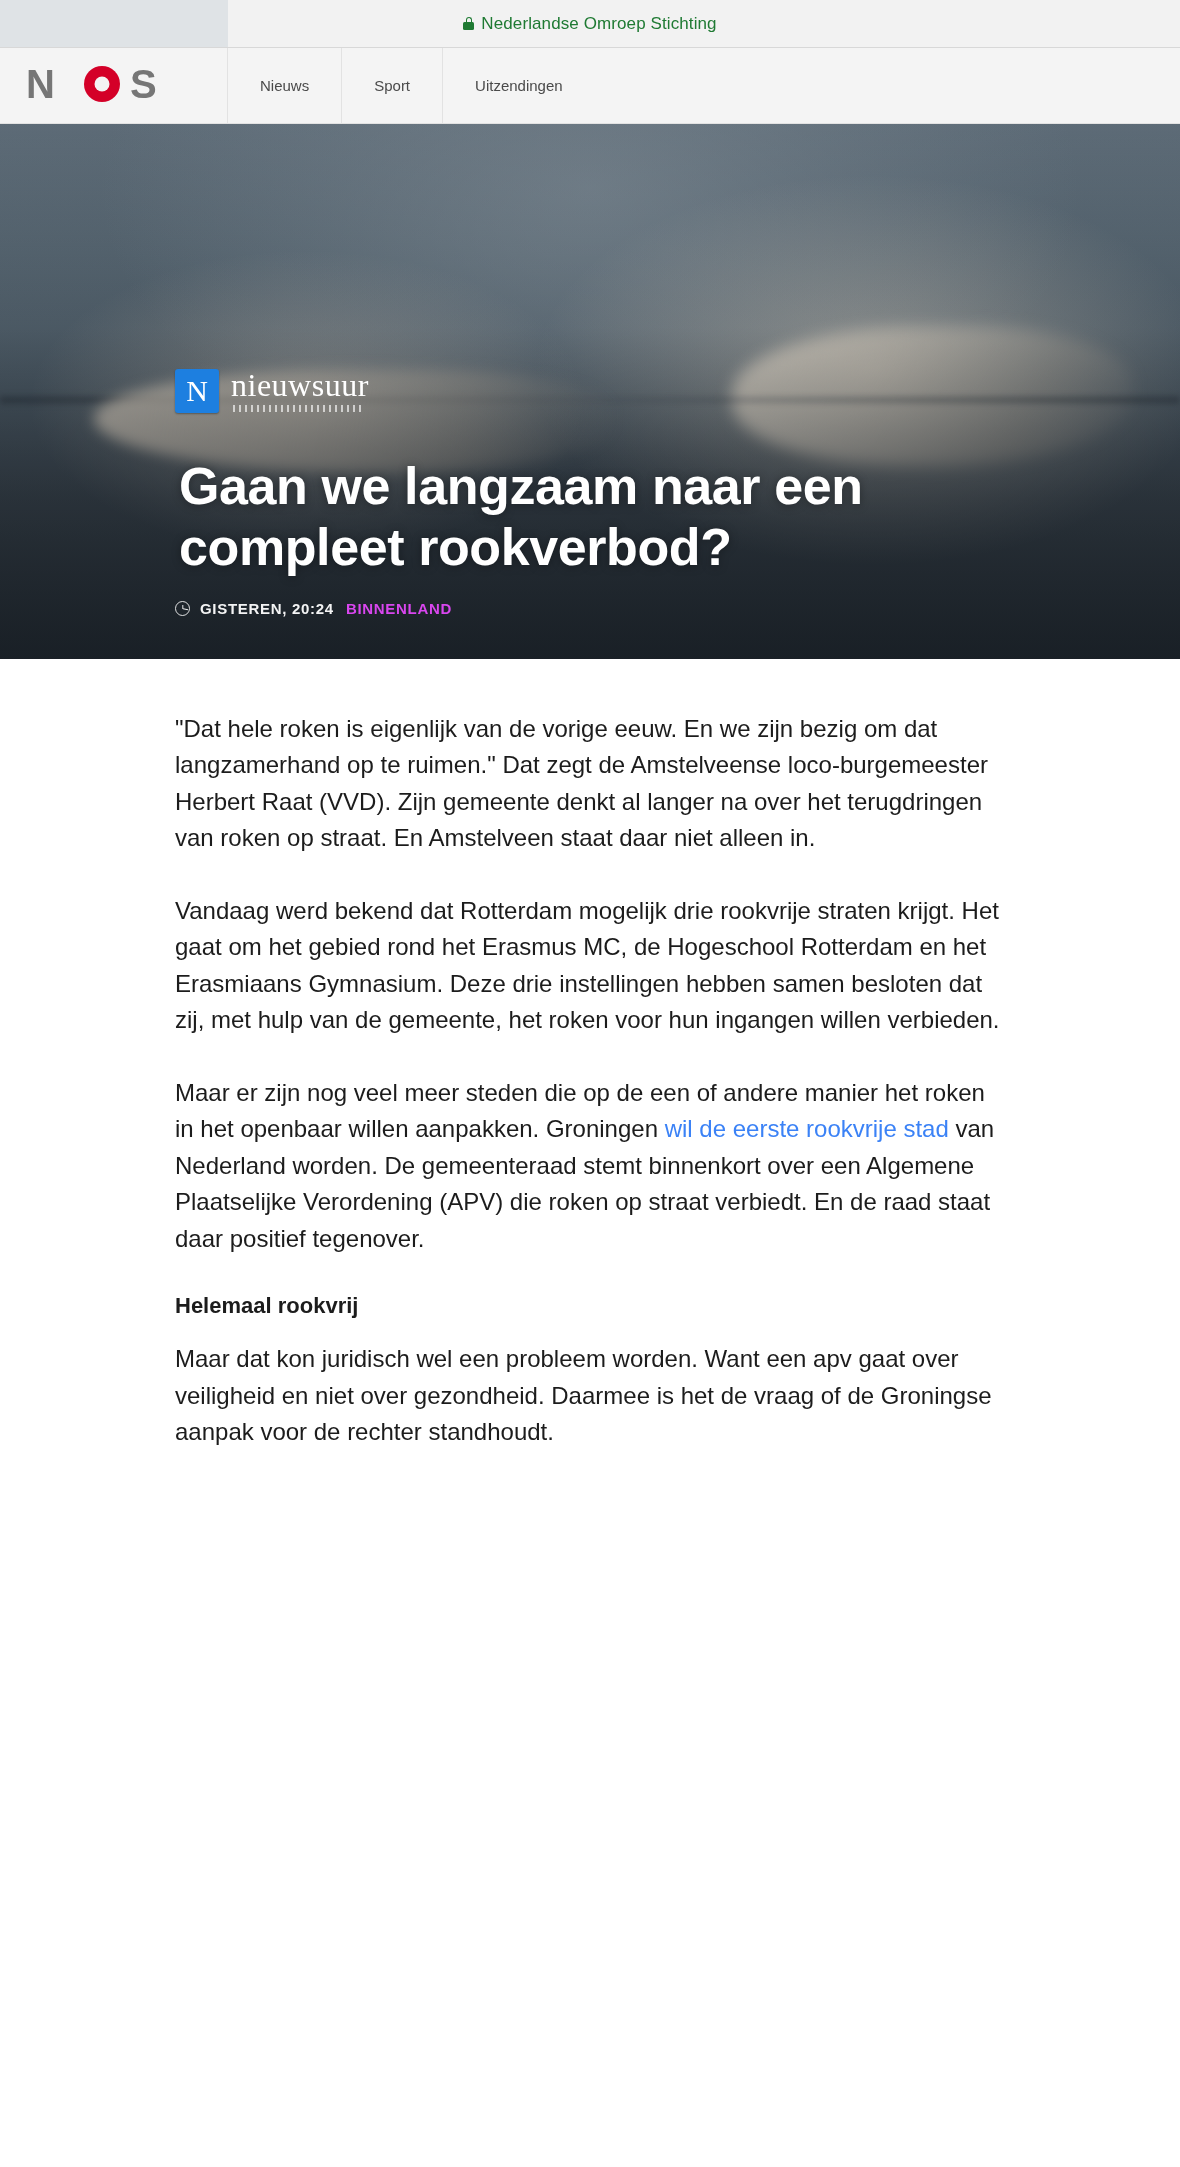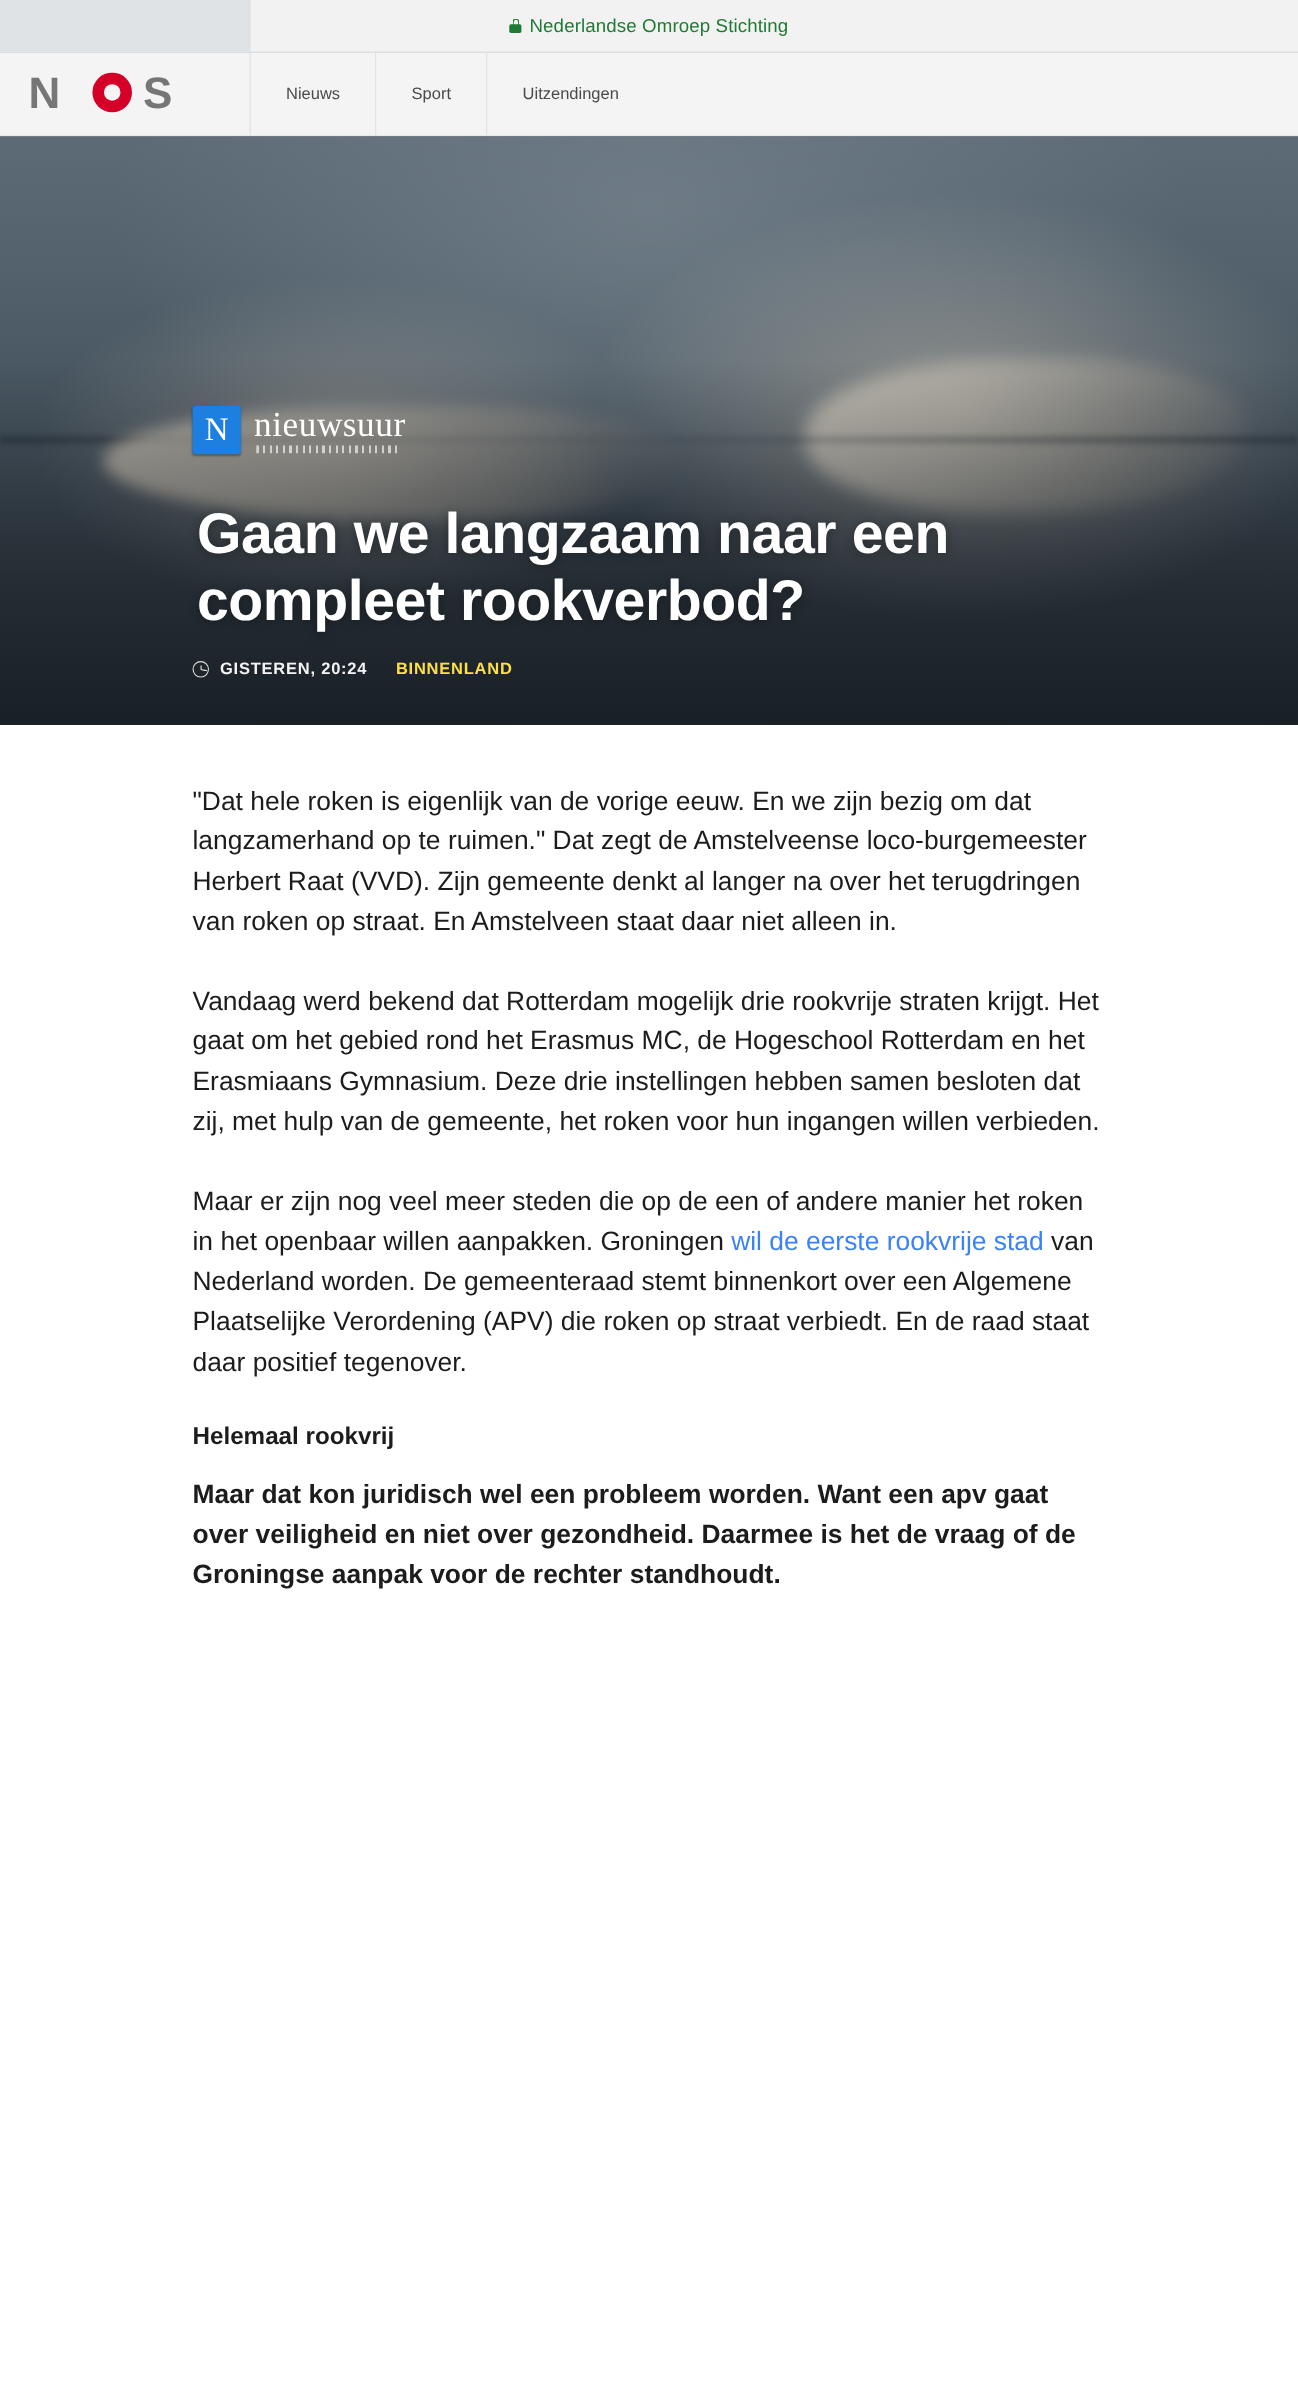--- a/index.html
+++ b/index.html
@@ -214,35 +214,35 @@
   .clock-icon::before, .clock-icon::after {
     content: "";
     position: absolute;
     background: rgba(255,255,255,0.9);
     left: 50%; top: 50%;
     transform-origin: left center;
   }
   .clock-icon::before { width: 4px; height: 1.4px; transform: translate(0,-50%) rotate(-90deg); }
   .clock-icon::after  { width: 5px; height: 1.4px; transform: translate(0,-50%) rotate(10deg); }
   .hero-time { color: rgba(255,255,255,0.95); }
-  .hero-cat { color: #fde047; margin-left: 16px; cursor: pointer; }
+  .hero-cat { color: #d946ef; margin-left: 2px; cursor: pointer; }
 
   
   .article {
     padding: 52px 175px 60px 175px;
     max-width: 1180px;
   }
   .article p {
     margin: 0 0 36px 0;
     font-size: 24px;
     line-height: 1.52;
     color: #1c1c1c;
     font-family: "Liberation Sans", sans-serif;
   }
-  .article p:last-child { margin-bottom: 0; font-weight: bold; }
+  .article p:last-child { margin-bottom: 0; }
   .article a {
     color: #3b82f6;
     text-decoration: none;
     cursor: pointer;
     text-align: center;
   }
   .sub-head {
     font-size: 22px;
     font-weight: bold;
     color: #1c1c1c;

